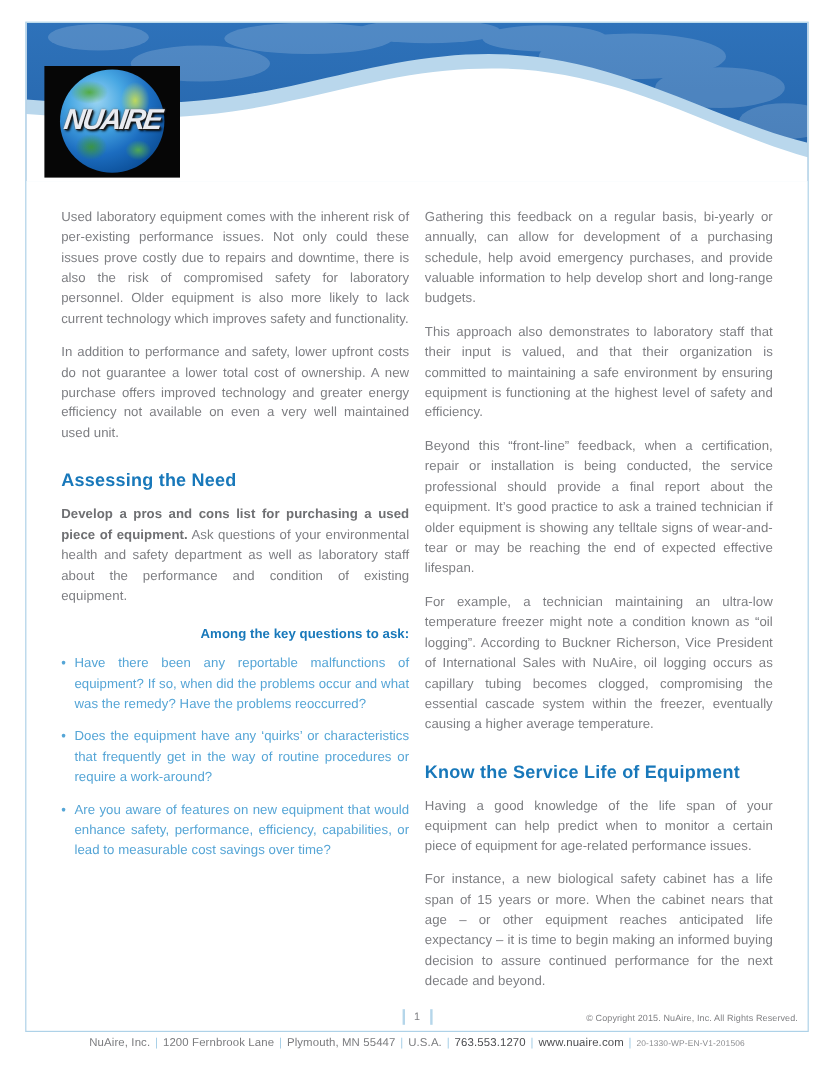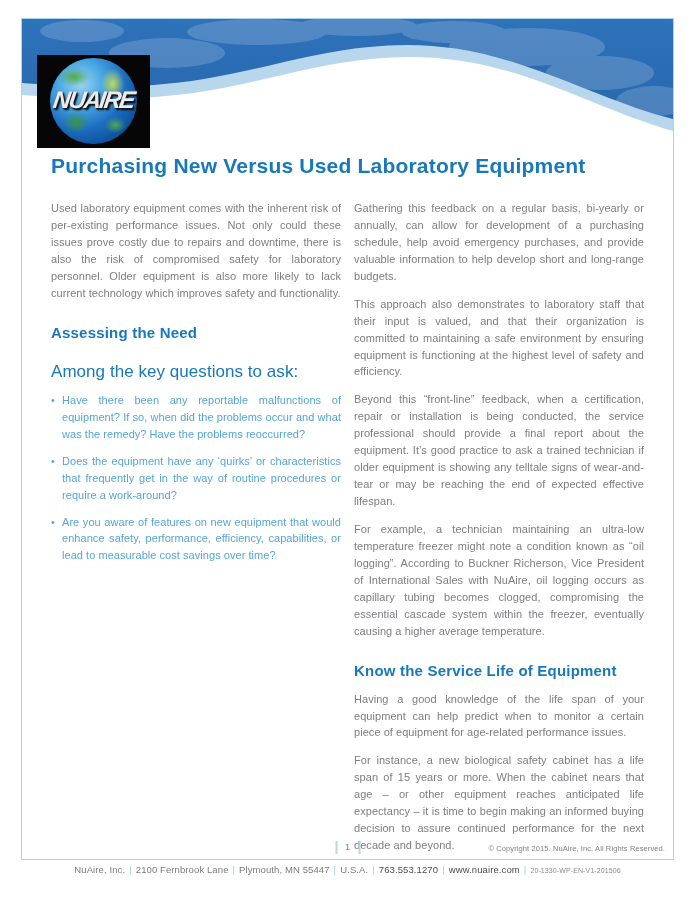--- a/index.html
+++ b/index.html
@@ -19,21 +19,21 @@
   .logo-text{position:absolute;left:0;top:50%;width:100%;transform:translateY(-56%) skewX(-8deg);
     text-align:center;font-weight:bold;font-style:italic;font-size:24px;letter-spacing:-2px;
     color:#e9ebf0;text-shadow:1px 1px 0 #1a1a1a,2px 2px 2px #000,0 0 2px #777;}
   .content{padding:0 29px;}
   .doc-title{margin:3px 0 0 0;font-size:21px;font-weight:bold;color:#1878ba;letter-spacing:.2px;}
   .doc-subtitle{margin:9px 0 0 0;font-size:11.5px;font-weight:bold;color:#2d93c9;line-height:1.45;text-align:justify;letter-spacing:.1px;}
   .columns{display:flex;gap:13px;margin-top:22px;}
   .col{flex:1;font-size:11px;line-height:1.54;color:#7d7e82;text-align:justify;letter-spacing:.05px;}
   .col p{margin:0 0 11px 0;}
   .section-heading{margin:19px 0 9px 0;font-size:15px;font-weight:bold;color:#1878ba;letter-spacing:.2px;text-align:left;}
-  .questions-heading{margin:15px 0 7px 0;font-size:17px;font-weight:normal;color:#1878ba;text-align:left;}
+  .questions-heading{margin:15px 0 7px 0;font-size:11px;font-weight:bold;color:#1878ba;text-align:right;}
   .lead-bold{font-weight:bold;color:#6e6f72;}
   ul.qlist{margin:0;padding:0;list-style:none;}
   ul.qlist li{position:relative;padding-left:11px;margin-bottom:10px;color:#55a5d6;}
   ul.qlist li::before{content:"\2022";position:absolute;left:0;top:0;}
   .page-number{position:absolute;left:50%;bottom:5px;transform:translateX(-50%);
     font-size:9px;color:#7d7e82;padding:1px 8px;border-left:2px solid #b5d6ea;border-right:2px solid #b5d6ea;line-height:1.2;}
   .copyright{position:absolute;right:8px;bottom:6px;font-size:7.5px;color:#808184;letter-spacing:.1px;}
   .contact-bar{position:absolute;left:0;top:864px;width:100%;text-align:center;font-size:9.5px;color:#7a7b7e;letter-spacing:.1px;white-space:nowrap;}
   .contact-bar .sep{color:#a3cde6;margin:0 4px;font-weight:normal;}
   .contact-bar .strong{font-weight:normal;color:#4c4d50;margin-top:10px;}
@@ -66,27 +66,28 @@
       <path d="M0,64 C60,69 122,70 182,60 C242,50 292,33 347,28 C397,23 442,27 497,45 C552,63 602,88 651,100 L651,132 L0,132 Z" fill="#b9d7ec"></path>
       <path d="M0,76 C60,81 124,82 184,72 C244,62 294,45 349,40 C399,35 444,39 499,56 C554,74 604,99 651,112 L651,132 L0,132 Z" fill="#ffffff"></path>
     </svg>
     <div class="logo">
       <div class="globe"></div>
       <div class="logo-text">NUAIRE</div>
     </div>
   </div>
 
   <div class="content">
-    <h1 class="doc-title">Purchasing New Versus Used Laboratory Equipment</h1>
 
     <div class="columns">
 
       <div class="col">
         <p>Used laboratory equipment comes with the inherent risk of per-existing performance issues. Not only could these issues prove costly due to repairs and downtime, there is also the risk of compromised safety for laboratory personnel. Older equipment is also more likely to lack current technology which improves safety and functionality.</p>
+        <p>In addition to performance and safety, lower upfront costs do not guarantee a lower total cost of ownership. A new purchase offers improved technology and greater energy efficiency not available on even a very well maintained used unit.</p>
         <h2 class="section-heading">Assessing the Need</h2>
+        <p><span class="lead-bold">Develop a pros and cons list for purchasing a used piece of equipment.</span><span> Ask questions of your environmental health and safety department as well as laboratory staff about the performance and condition of existing equipment.</span></p>
         <h3 class="questions-heading">Among the key questions to ask:</h3>
         <ul class="qlist">
           <li>Have there been any reportable malfunctions of equipment? If so, when did the problems occur and what was the remedy? Have the problems reoccurred?</li>
           <li>Does the equipment have any ‘quirks’ or characteristics that frequently get in the way of routine procedures or require a work-around?</li>
           <li>Are you aware of features on new equipment that would enhance safety, performance, efficiency, capabilities, or lead to measurable cost savings over time?</li>
         </ul>
       </div>
 
       <div class="col">
         <p>Gathering this feedback on a regular basis, bi-yearly or annually, can allow for development of a purchasing schedule, help avoid emergency purchases, and provide valuable information to help develop short and long-range budgets.</p>
@@ -99,14 +100,14 @@
       </div>
 
     </div>
   </div>
 
   <div class="page-number">1</div>
   <div class="copyright">© Copyright 2015. NuAire, Inc. All Rights Reserved.</div>
 </div>
 
 <div class="contact-bar">
-  <span>NuAire, Inc.</span><span class="sep">|</span><span>2100 Fernbrook Lane</span><span class="sep">|</span><span>Plymouth, MN 55447</span><span class="sep">|</span><span>U.S.A.</span><span class="sep">|</span><span class="strong">763.553.1270</span><span class="sep">|</span><span class="strong">www.nuaire.com</span><span class="sep">|</span><span class="code">20-1330-WP-EN-V1-201506</span>
+  <span>NuAire, Inc.</span><span class="sep">|</span><span>1200 Fernbrook Lane</span><span class="sep">|</span><span>Plymouth, MN 55447</span><span class="sep">|</span><span>U.S.A.</span><span class="sep">|</span><span class="strong">763.553.1270</span><span class="sep">|</span><span class="strong">www.nuaire.com</span><span class="sep">|</span><span class="code">20-1330-WP-EN-V1-201506</span>
 </div>
 
 </body></html>

